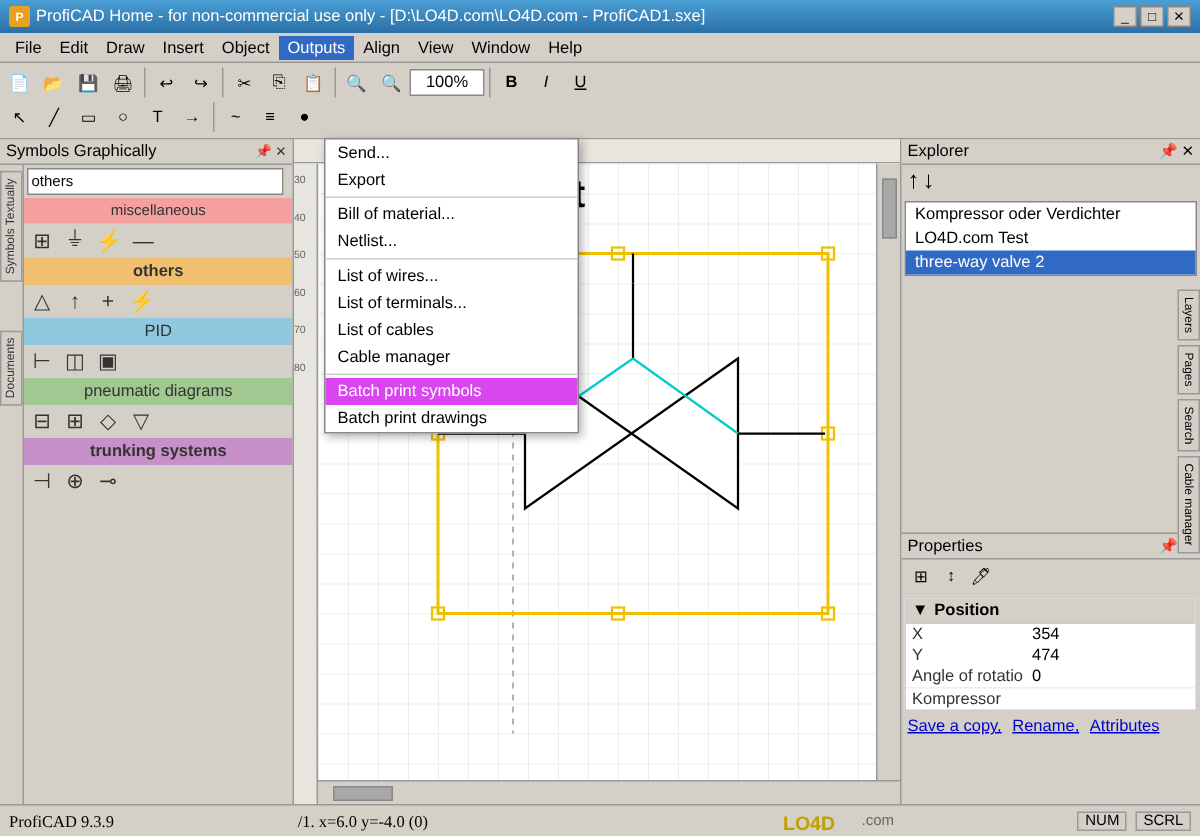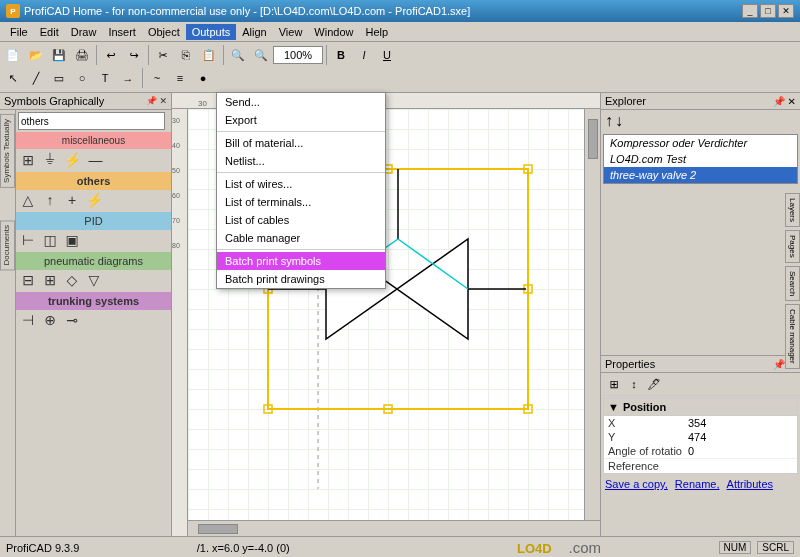--- a/index.html
+++ b/index.html
@@ -64,21 +64,21 @@
     }
 
     
     .main-area {
       display: flex;
       height: calc(557px - 22px - 20px - 50px - 22px);
     }
 
     
     .left-panel {
-      width: 172px;
+      width: 196px;
       background: #d4d0c8;
       border-right: 1px solid #999;
       display: flex;
       flex-direction: column;
       overflow: hidden;
     }
     .panel-header {
       background: #d4d0c8;
       border-bottom: 1px solid #999;
       padding: 2px 4px;
@@ -286,21 +286,21 @@
     .status-bar {
       height: 22px;
       background: #d4d0c8;
       border-top: 1px solid #999;
       display: flex;
       align-items: center;
       padding: 0 6px;
       gap: 10px;
       font-size: 11px;
     }
-    .status-item { color: #000; }
+    .status-item { color: #000; font-family: Liberation Serif, serif; }
     .status-right { margin-left: auto; display: flex; gap: 6px; }
     .status-badge {
       background: #d4d0c8;
       border: 1px solid #999;
       padding: 0 4px;
       font-size: 10px;
     }
 
     
     .drawing-svg {
@@ -530,21 +530,21 @@
         <span>Explorer</span>
         <div style="display:flex; gap:2px;">
           <span style="font-size:10px; cursor:pointer;">📌</span>
           <span style="font-size:10px; cursor:pointer;">✕</span>
         </div>
       </div>
       <div class="explorer-nav">
         <span style="font-size:16px; cursor:pointer;">↑</span>
         <span style="font-size:16px; cursor:pointer;">↓</span>
       </div>
-      <div style="background:white; border:1px solid #888; margin:2px;font-style:italic;">
+      <div style="background:white; border:1px solid #888; margin:2px;">
         <div class="explorer-item">Kompressor oder Verdichter</div>
         <div class="explorer-item">LO4D.com Test</div>
         <div class="explorer-item selected">three-way valve 2</div>
       </div>
     </div>
 
     <div style="position:absolute; right:0; top:100px; display:flex; flex-direction:column; gap:1px; z-index:10;">
       <div class="right-tab" style="font-size:8px; writing-mode:vertical-rl; background:#d4d0c8; border:1px solid #999; padding:4px 2px;">Layers</div>
       <div class="right-tab" style="font-size:8px; writing-mode:vertical-rl; background:#d4d0c8; border:1px solid #999; padding:4px 2px; margin-top:2px;">Pages</div>
       <div class="right-tab" style="font-size:8px; writing-mode:vertical-rl; background:#d4d0c8; border:1px solid #999; padding:4px 2px; margin-top:2px;">Search</div>
@@ -577,21 +577,21 @@
         </div>
         <div class="prop-row">
           <span class="prop-label">Y</span>
           <span class="prop-value">474</span>
         </div>
         <div class="prop-row">
           <span class="prop-label">Angle of rotatio</span>
           <span class="prop-value">0</span>
         </div>
         <div class="prop-row" style="border-top:1px solid #eee;">
-          <span class="prop-label">Reference</span>
+          <span class="prop-label">Kompressor</span>
           <span class="prop-value"></span>
         </div>
       </div>
 
       <div style="padding:2px 4px; font-size:11px;">
         <a href="#" style="color:#0000cc;">Save a copy,</a>
         <a href="#" style="color:#0000cc; margin-left:4px;">Rename,</a>
         <a href="#" style="color:#0000cc; margin-left:4px;">Attributes</a>
       </div>
     </div>
@@ -616,19 +616,19 @@
 </div>
 
 <div class="status-bar">
   <span class="status-item">ProfiCAD 9.3.9</span>
   <span class="status-item" style="margin-left:auto; margin-right:auto;">/1. x=6.0  y=-4.0 (0)</span>
 
   <div style="display:flex; align-items:center; gap:4px; margin-left:auto;">
     <svg width="50" height="18">
       <text x="2" y="14" font-size="13" font-weight="bold" fill="#c0a000">LO4D</text>
     </svg>
-    <span style="font-size:15px; color:#666;">.com</span>
+    <span style="font-size:10px; color:#666;">.com</span>
   </div>
   <div class="status-right">
     <span class="status-badge">NUM</span>
     <span class="status-badge">SCRL</span>
   </div>
 </div>
 
 </body></html>

